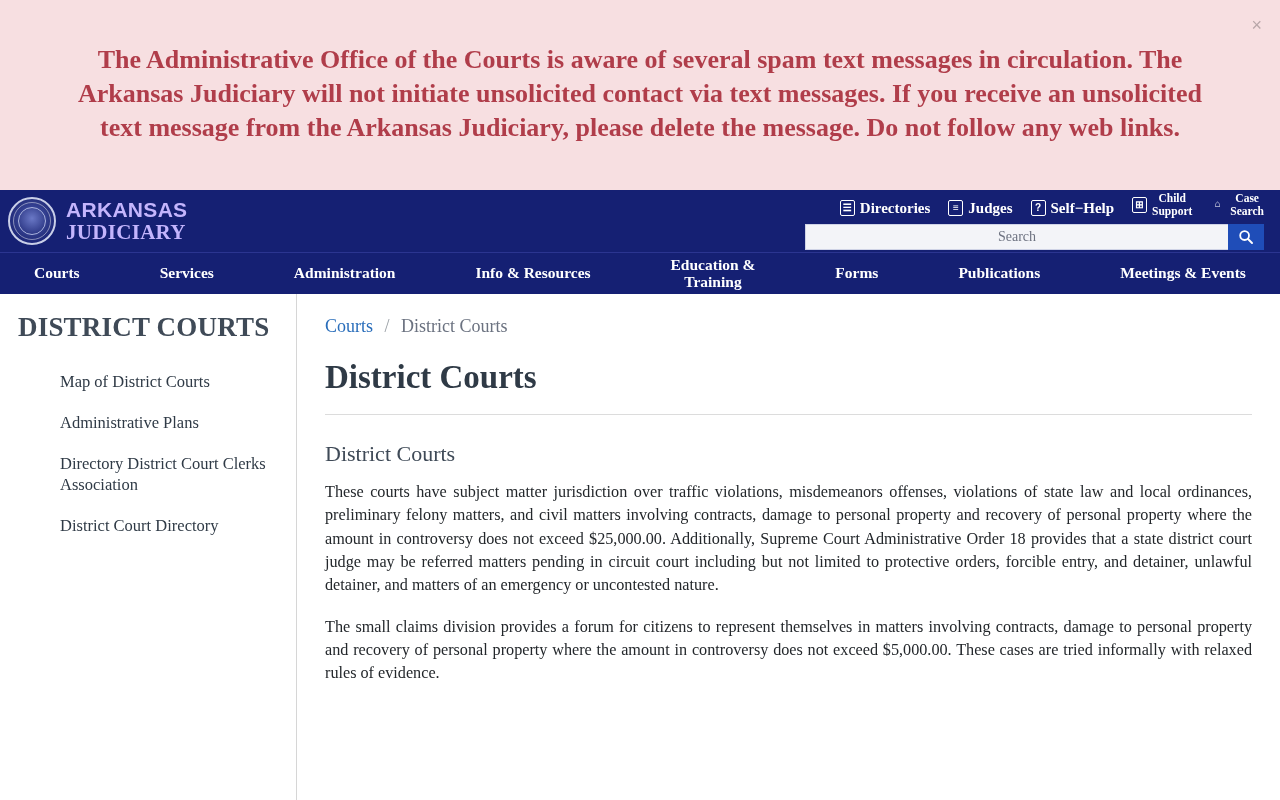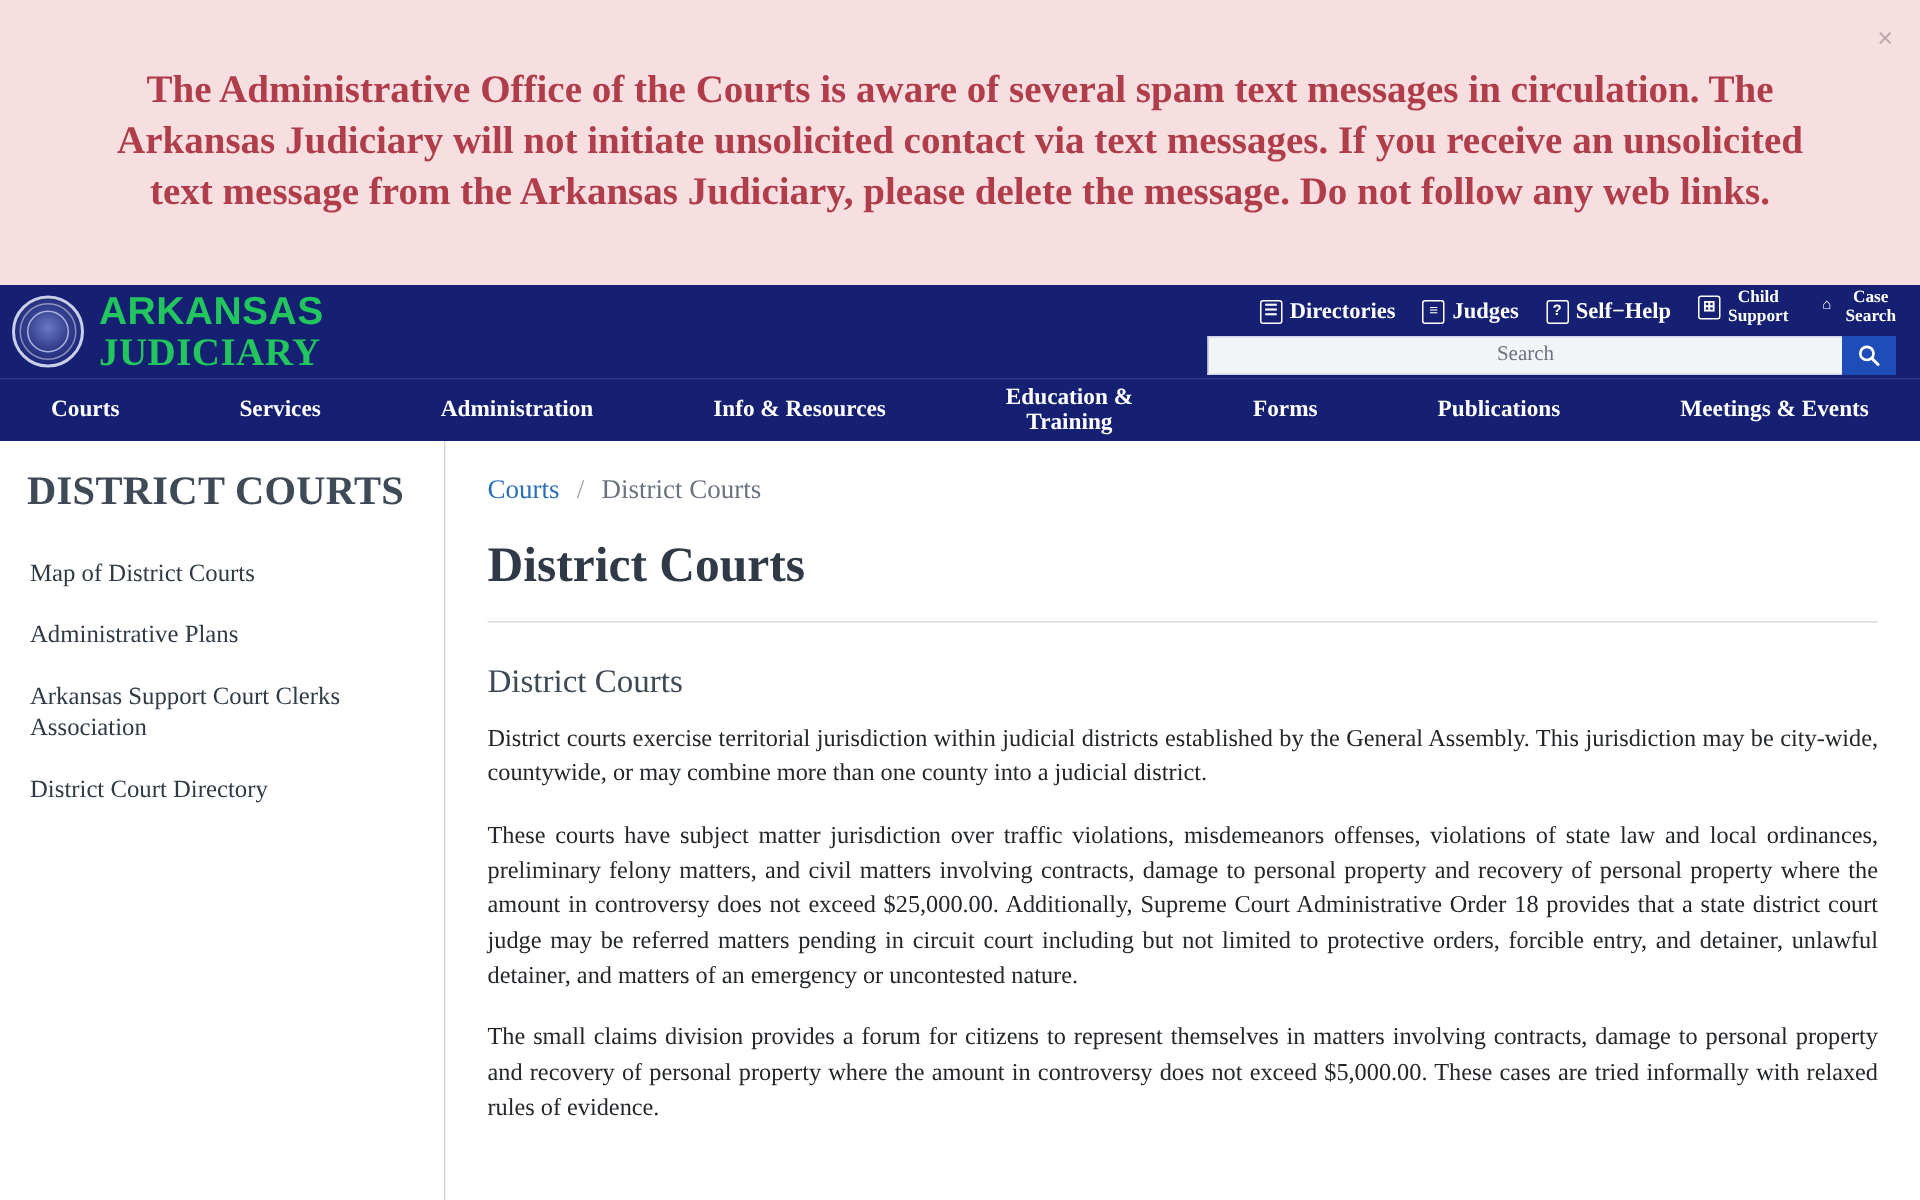--- a/index.html
+++ b/index.html
@@ -73,24 +73,24 @@
     border: 1px solid #aab3dd;
     background: radial-gradient(circle at 50% 40%, #6a78c6 0%, #2b3684 80%);
   }
   .seal-ring {
     position: absolute;
     left: 3px; top: 3px; right: 3px; bottom: 3px;
     border: 1px solid rgba(255,255,255,0.45);
     border-radius: 50%;
   }
   .brand-text {
-    color: #22c55e;
+    color: #c4b5fd;
     font-family: "Liberation Sans", sans-serif;
     font-weight: bold;
-    font-size: 26px;
+    font-size: 21px;
     line-height: 1.05;
     letter-spacing: 0.3px;
   }
   .brand-text .l2 { display: block; font-family: Liberation Serif, serif; }
 
   .header-right {
     margin-left: auto;
     display: flex;
     flex-direction: column;
     align-items: flex-end;
@@ -205,20 +205,21 @@
     margin-bottom: 18px;
   }
   .sidebar-link {
     display: block;
     font-family: "Liberation Serif", serif;
     font-size: 16.5px;
     color: #2f3a46;
     padding: 10px 2px;
     line-height: 1.28;
     cursor: pointer;
+    margin-left: 40px;
   }
 
   .content {
     flex: 1;
     padding: 22px 28px 0 28px;
     overflow: hidden;
   }
   .breadcrumb {
     font-family: "Liberation Serif", serif;
     font-size: 18px;
@@ -333,33 +334,32 @@
   <div class="nav-item">Forms</div>
   <div class="nav-item">Publications</div>
   <div class="nav-item">Meetings &amp; Events</div>
 </div>
 
 <div class="page">
   <div class="sidebar">
     <div class="sidebar-title">DISTRICT COURTS</div>
     <a class="sidebar-link">Map of District Courts</a>
     <a class="sidebar-link">Administrative Plans</a>
-    <a class="sidebar-link">Arkansas Support Court Clerks Association</a>
+    <a class="sidebar-link">Directory District Court Clerks Association</a>
     <a class="sidebar-link">District Court Directory</a>
   </div>
 
   <div class="content">
     <div class="breadcrumb">
       <a>Courts</a>
       <span class="sep">/</span>
       <span>District Courts</span>
     </div>
 
     <h1 class="page-title">District Courts</h1>
     <hr class="divider">
 
     <h2 class="section-heading">District Courts</h2>
 
-    <p class="para">District courts exercise territorial jurisdiction within judicial districts established by the General Assembly. This jurisdiction may be city-wide, countywide, or may combine more than one county into a judicial district.</p>
     <p class="para">These courts have subject matter jurisdiction over traffic violations, misdemeanors offenses, violations of state law and local ordinances, preliminary felony matters, and civil matters involving contracts, damage to personal property and recovery of personal property where the amount in controversy does not exceed $25,000.00. Additionally, Supreme Court Administrative Order 18 provides that a state district court judge may be referred matters pending in circuit court including but not limited to protective orders, forcible entry, and detainer, unlawful detainer, and matters of an emergency or uncontested nature.</p>
     <p class="para">The small claims division provides a forum for citizens to represent themselves in matters involving contracts, damage to personal property and recovery of personal property where the amount in controversy does not exceed $5,000.00. These cases are tried informally with relaxed rules of evidence.</p>
   </div>
 </div>
 
 </body></html>

